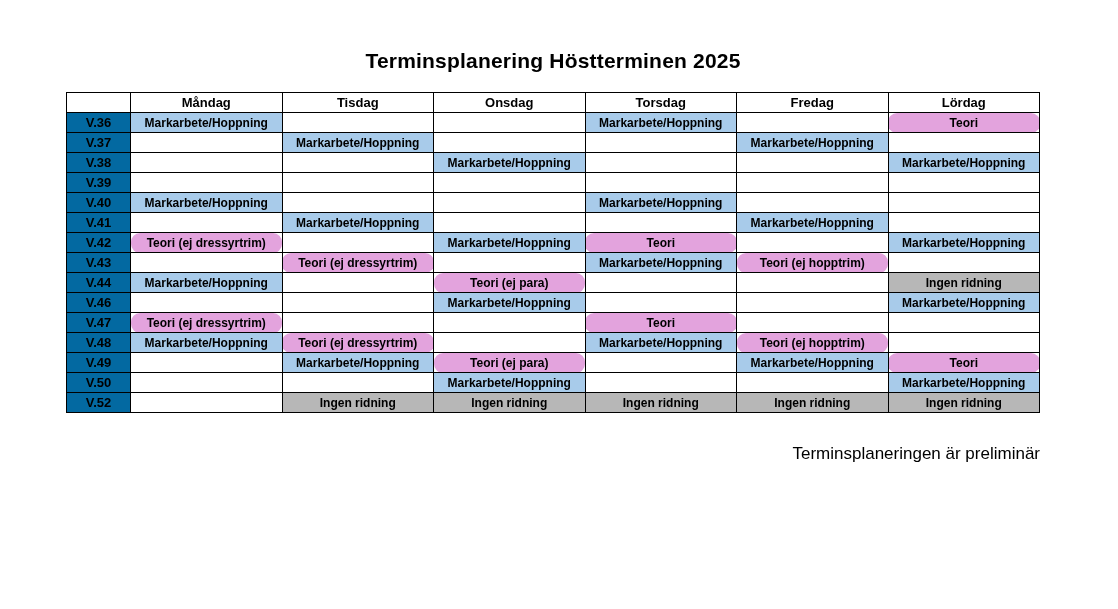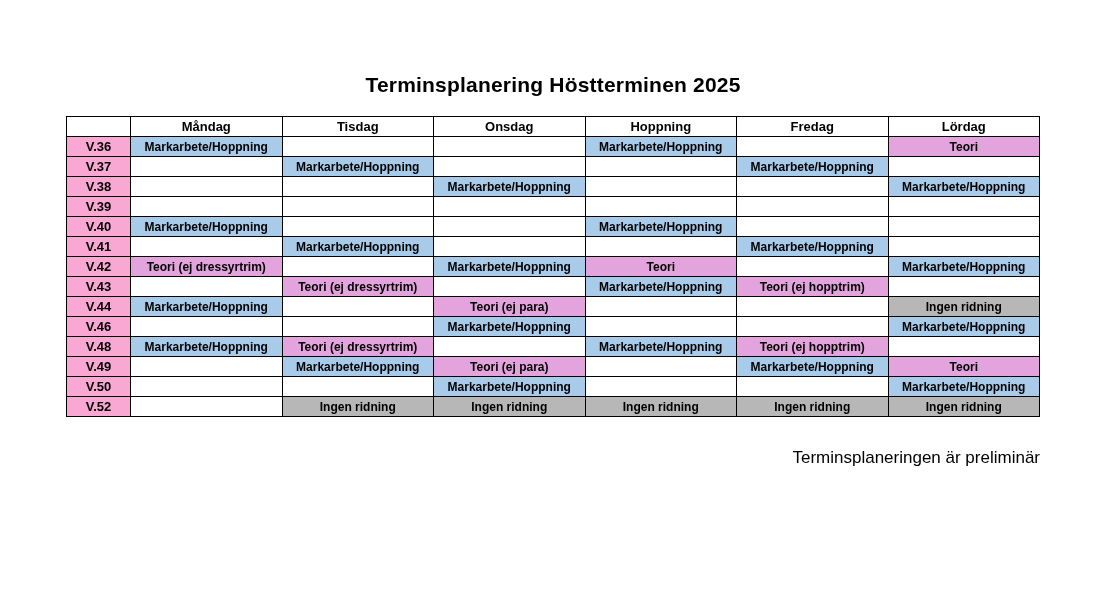--- a/index.html
+++ b/index.html
@@ -21,21 +21,21 @@
     font-family: "Liberation Sans", sans-serif;
     color: var(--c-text);
     overflow: hidden;
   }
   .container {
     width: 974px;
     margin-left: 66px;
   }
   .page-title {
     margin: 0;
-    padding-top: 73px;
+    padding-top: 49px;
     text-align: center;
     font-size: 21px;
     font-weight: 700;
     letter-spacing: 0.2px;
     color: var(--c-text);
   }
   table.schedule {
     width: 100%;
     border-collapse: collapse;
     table-layout: fixed;
@@ -52,25 +52,25 @@
     white-space: nowrap;
     overflow: hidden;
   }
   thead th {
     font-size: 13px;
     height: 20px;
     background: #ffffff;
   }
   tbody th.week {
     font-size: 13px;
-    background: #f9a8d4;
+    background: #0369a1;
   }
   td { font-size: 12px; background: #ffffff; }
   td.cell-markarbete { background: var(--c-markarbete); }
-  td.cell-teori { background: var(--c-teori); }
+  td.cell-teori { background: var(--c-teori); border-radius: 9px; }
   td.cell-ingen { background: var(--c-ingen); }
   .footer-note {
     margin-top: 31px;
     text-align: right;
     font-size: 17px;
     font-weight: 400;
     color: var(--c-text);
   }
 </style>
 </head>
@@ -88,21 +88,21 @@
         <col>
         <col>
         <col>
     </colgroup>
     <thead>
       <tr id="head-row">
           <th></th>
           <th>Måndag</th>
           <th>Tisdag</th>
           <th>Onsdag</th>
-          <th>Hoppning</th>
+          <th>Torsdag</th>
           <th>Fredag</th>
           <th>Lördag</th>
         </tr>
     </thead>
     <tbody id="table-body">
         <tr>
           <th class="week">V.36</th>
           <td class="cell-markarbete">Markarbete/Hoppning</td>
           <td></td>
           <td></td>
@@ -185,20 +185,29 @@
         <tr>
           <th class="week">V.46</th>
           <td></td>
           <td></td>
           <td class="cell-markarbete">Markarbete/Hoppning</td>
           <td></td>
           <td></td>
           <td class="cell-markarbete">Markarbete/Hoppning</td>
         </tr>
         <tr>
+          <th class="week">V.47</th>
+          <td class="cell-teori">Teori (ej dressyrtrim)</td>
+          <td></td>
+          <td></td>
+          <td class="cell-teori">Teori</td>
+          <td></td>
+          <td></td>
+        </tr>
+        <tr>
           <th class="week">V.48</th>
           <td class="cell-markarbete">Markarbete/Hoppning</td>
           <td class="cell-teori">Teori (ej dressyrtrim)</td>
           <td></td>
           <td class="cell-markarbete">Markarbete/Hoppning</td>
           <td class="cell-teori">Teori (ej hopptrim)</td>
           <td></td>
         </tr>
         <tr>
           <th class="week">V.49</th>

